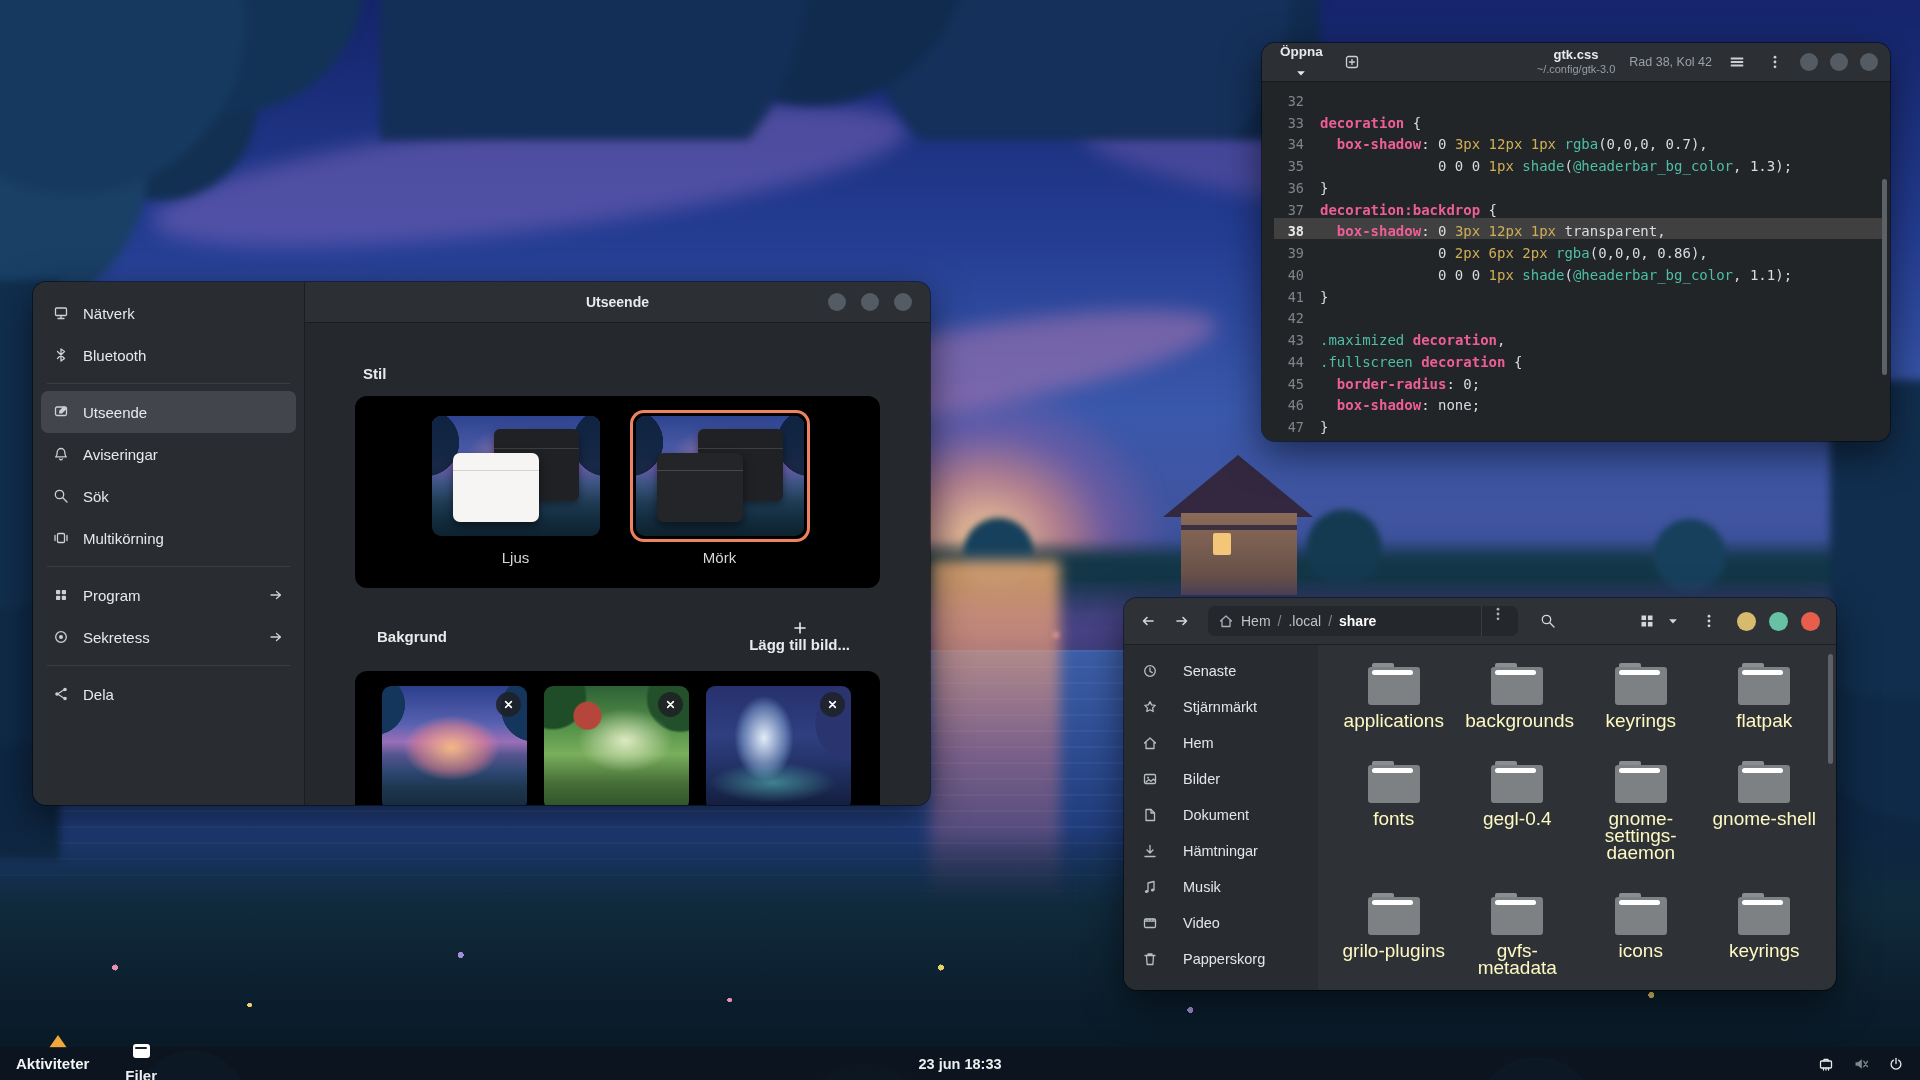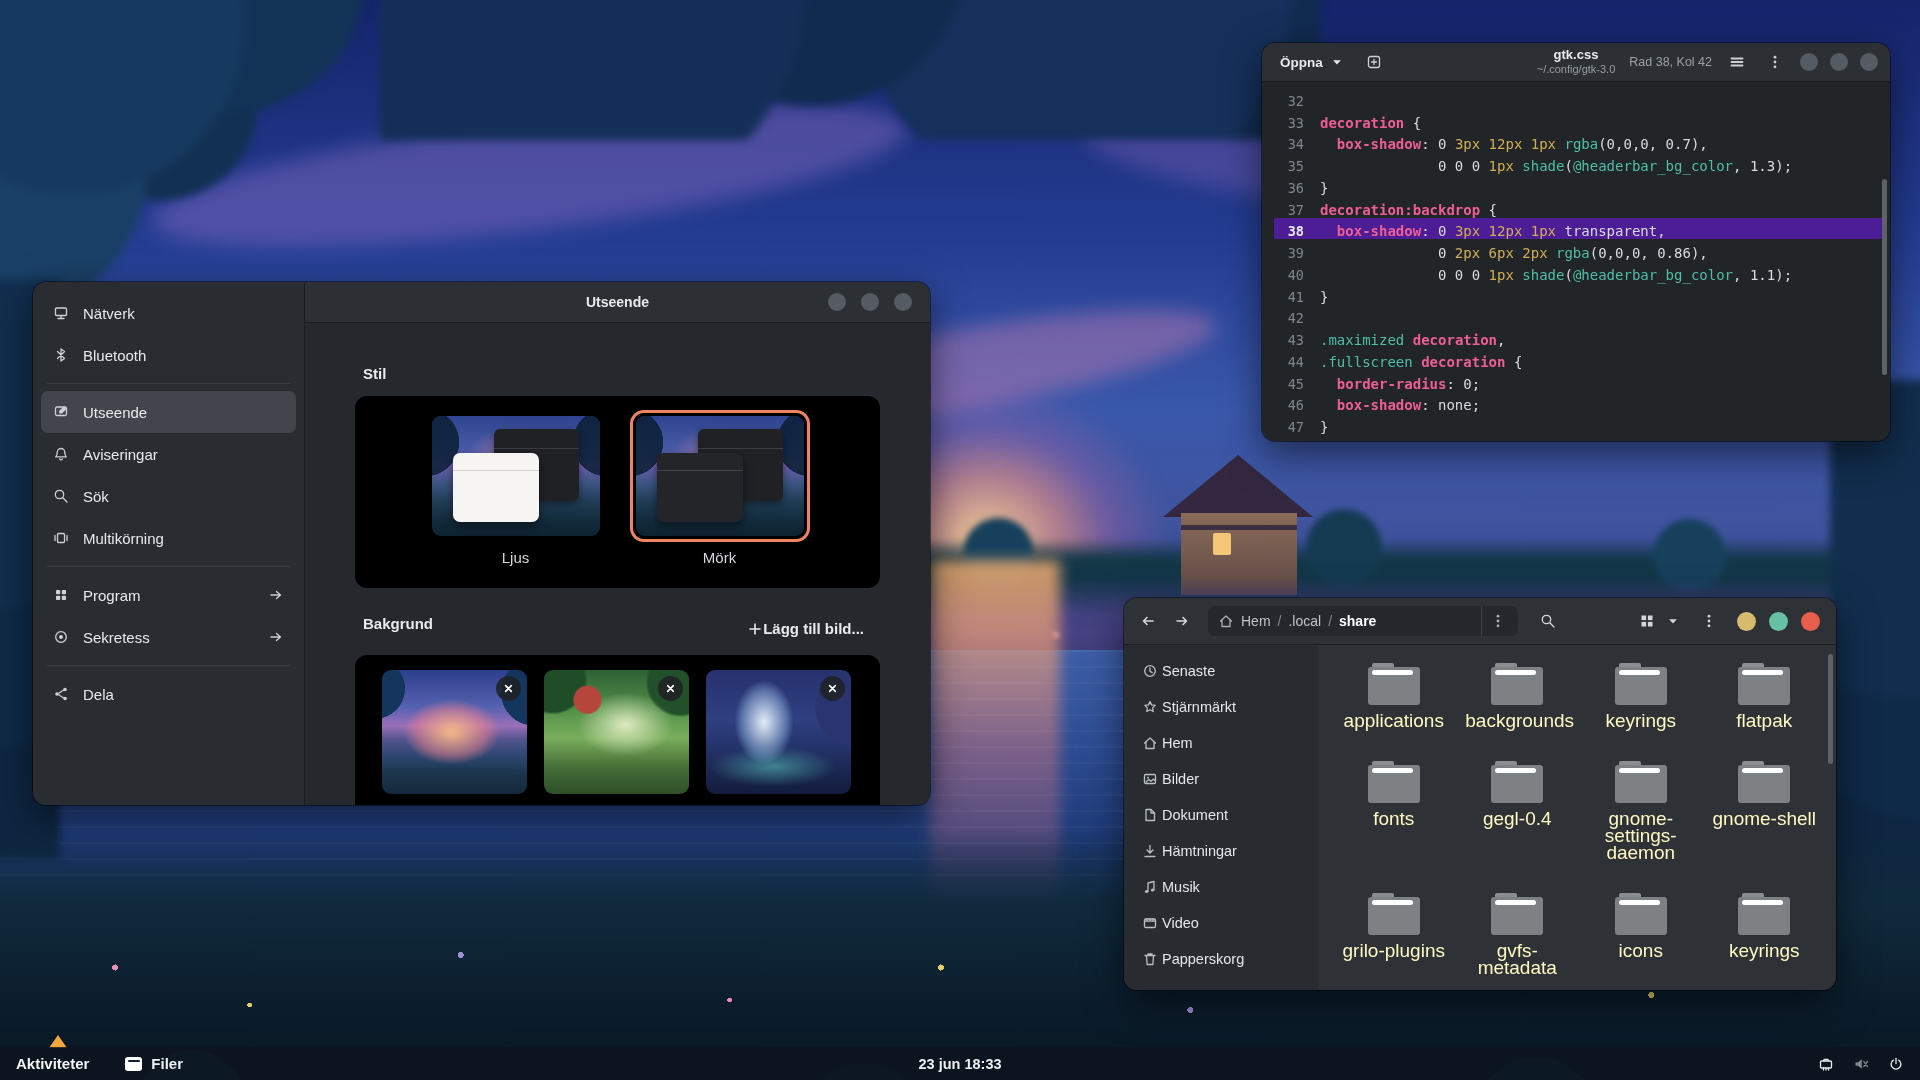--- a/index.html
+++ b/index.html
@@ -81,36 +81,36 @@
     linear-gradient(180deg,rgba(13,34,48,0) 0%,#102a3c 30%,#0b1d2c 70%,#081621 100%);}
   .wp-sprout{left:49px;top:1035px;width:0;height:0;border-left:9px solid transparent;
     border-right:9px solid transparent;border-bottom:13px solid #f0a73e;}
 
   
   .win{position:absolute;border-radius:13px;box-shadow:0 12px 38px rgba(0,0,0,.55),0 0 0 1px rgba(0,0,0,.45);}
   .wbtn{width:18px;height:18px;border-radius:50%;background:#545b62;display:inline-block;}
   .ic{width:16px;height:16px;fill:none;stroke:currentColor;stroke-width:1.3;stroke-linecap:round;stroke-linejoin:round;display:block;}
   .ic .f{fill:currentColor;stroke:none;}
   .icw{display:inline-flex;align-items:center;justify-content:center;}
-  button{background:none;border:none;color:inherit;font:inherit;padding:0;cursor:default;}
+  button{background:none;border:none;color:inherit;font:inherit;padding:0;cursor:default;flex-direction:column;}
 
   
   .editor{left:1262px;top:43px;width:628px;height:398px;background:#222528;}
   .ed-hb{position:relative;height:38px;background:#2c3034;border-bottom:1px solid #191c1f;
     border-radius:13px 13px 0 0;display:flex;align-items:center;padding:0 12px;gap:10px;color:#d6dade;}
   .open-btn{display:flex;align-items:center;gap:6px;font-weight:bold;font-size:13.5px;color:#e6e8ea;padding:4px 6px;border-radius:6px;}
   .ibtn{display:flex;align-items:center;justify-content:center;width:26px;height:26px;border-radius:6px;color:#ccd0d4;}
   .ed-title{position:absolute;left:50%;top:50%;transform:translate(-50%,-50%);text-align:center;line-height:1.15;}
   .ed-title .t1{font-size:13px;font-weight:bold;color:#e8eaec;}
   .ed-title .t2{font-size:11px;color:#979da3;}
   .ed-right{margin-left:auto;display:flex;align-items:center;gap:12px;}
   .ed-pos{font-size:12.5px;color:#9aa0a6;white-space:nowrap;}
   .ed-body{font-family:"DejaVu Sans Mono",monospace;font-size:14px;padding:5px 8px 0 12px;}
   .cl{display:flex;height:21.75px;align-items:flex-end;}
-  .cl.cur{background:#4c1d95;}
+  .cl.cur{background:#404040;}
   .gut{width:30px;flex:none;text-align:right;color:#7f858b;margin-right:16px;font-size:13.5px;}
   .cl.cur .gut{color:#e6e8ea;font-weight:bold;}
   .ct{white-space:pre;}
   .tk-sel{color:#ee5e96;font-weight:bold;}
   .tk-num{color:#cfae56;}
   .tk-fn{color:#4fbea6;}
   .tk-p{color:#d8dce0;}
   .ed-scroll{position:absolute;right:3px;top:48px;width:5px;height:338px;border-radius:3px;}
   .ed-scroll::after{content:"";position:absolute;left:0;right:0;top:26%;height:58%;background:#5c6268;border-radius:3px;}
 
@@ -145,21 +145,21 @@
     radial-gradient(circle 56px at 104% 22%,rgba(10,30,52,.85) 60%,transparent 61%),
     linear-gradient(180deg,#2e4490 0%,#4a5aa6 28%,#6a5caa 42%,#3c5482 56%,#1f3c54 72%,#132c3e 86%,#0e2230 100%);}
   .mw{position:absolute;border-radius:6px;}
   .mw.back{left:37%;top:11%;width:51%;height:60%;background:#202124;box-shadow:0 3px 8px rgba(0,0,0,.45);}
   .mw.back::after{content:"";position:absolute;left:0;right:0;top:26%;height:1px;background:#3c3e42;}
   .mw.front{left:13%;top:31%;width:51%;height:57%;border-radius:7px;box-shadow:0 4px 10px rgba(0,0,0,.5);}
   .mw.front.light{background:#f6f5f4;}
   .mw.front.light::after{content:"";position:absolute;left:0;right:0;top:24%;height:1px;background:#d5d2cf;}
   .mw.front.dark{background:#242528;}
   .mw.front.dark::after{content:"";position:absolute;left:0;right:0;top:24%;height:1px;background:#45474b;}
-  .bg-head{display:flex;align-items:flex-start;justify-content:space-between;margin:27px 8px 13px;}
+  .bg-head{display:flex;align-items:center;justify-content:space-between;margin:27px 22px 13px;}
   .add-img{display:flex;align-items:center;gap:0;color:#e8eaec;font-size:15px;font-weight:bold;padding:5px 8px;border-radius:7px;}
   .bg-card{height:200px;padding:15px 27px;display:flex;gap:17px;}
   .bg-thumb{width:145px;height:124px;border-radius:9px;position:relative;overflow:hidden;}
   .thumb-close{position:absolute;top:6px;right:6px;width:25px;height:25px;border-radius:50%;
     background:rgba(30,32,36,.85);color:#fff;display:flex;align-items:center;justify-content:center;}
   .thumb-close .ic{width:13px;height:13px;stroke-width:2;}
   .bg-thumb.t1{background:
     radial-gradient(ellipse 62px 42px at 48% 50%,rgba(255,192,132,.9),rgba(240,130,140,.5) 55%,transparent 78%),
     radial-gradient(circle 50px at -5% 15%,#14365c 60%,transparent 61%),
     radial-gradient(circle 55px at 105% 18%,#14365c 60%,transparent 61%),
@@ -186,21 +186,21 @@
   .pseg{color:#bfc3c7;}
   .pseg.last{color:#ffffff;font-weight:bold;}
   .psep{color:#84898e;}
   .pb-dots{margin-left:auto;border-left:1px solid #3a3d41;height:100%;display:flex;align-items:center;padding:0 8px;color:#ccd0d4;}
   .fi-spacer{flex:1;}
   .view-group{display:flex;align-items:center;gap:2px;margin-right:6px;}
   .fwbtn{width:19px;height:19px;border-radius:50%;display:inline-block;}
   .fi-wins{display:flex;gap:13px;align-items:center;margin:0 6px 0 8px;}
   .fi-body{flex:1;display:flex;min-height:0;}
   .fi-side{width:178px;flex:none;background:#282c30;border-radius:0 0 0 13px;padding:8px 8px;display:flex;flex-direction:column;}
-  .fi-item{height:36px;flex:none;display:flex;align-items:center;gap:4px;padding:0 10px;border-radius:6px;color:#e3e5e8;font-size:14.5px;}
+  .fi-item{height:36px;flex:none;display:flex;align-items:center;gap:25px;padding:0 10px;border-radius:6px;color:#e3e5e8;font-size:14.5px;}
   .fi-item .icw{color:#b9bec3;}
   .fi-grid{flex:1;padding:18px 10px 8px 14px;display:grid;grid-template-columns:repeat(4,1fr);
     row-gap:26px;align-items:start;justify-items:center;border-radius:0 0 13px 0;overflow:hidden;}
   .fo{display:flex;flex-direction:column;align-items:center;gap:7px;width:122px;}
   .folder{width:52px;height:42px;position:relative;display:block;}
   .f-tab{position:absolute;top:0;left:4px;width:22px;height:9px;background:#8a8e91;border-radius:2px 2px 0 0;}
   .f-body{position:absolute;top:4px;left:0;width:52px;height:38px;background:#7d8184;border-radius:3px;}
   .f-stripe{position:absolute;top:7px;left:4px;width:41px;height:5px;background:#ffffff;border-radius:3px;}
   .fo-label{font-size:19px;color:#fef9c3;text-align:center;line-height:17px;max-width:104px;}
   .fi-scroll{position:absolute;right:3px;top:56px;width:5px;height:110px;background:#5c6268;border-radius:3px;}

